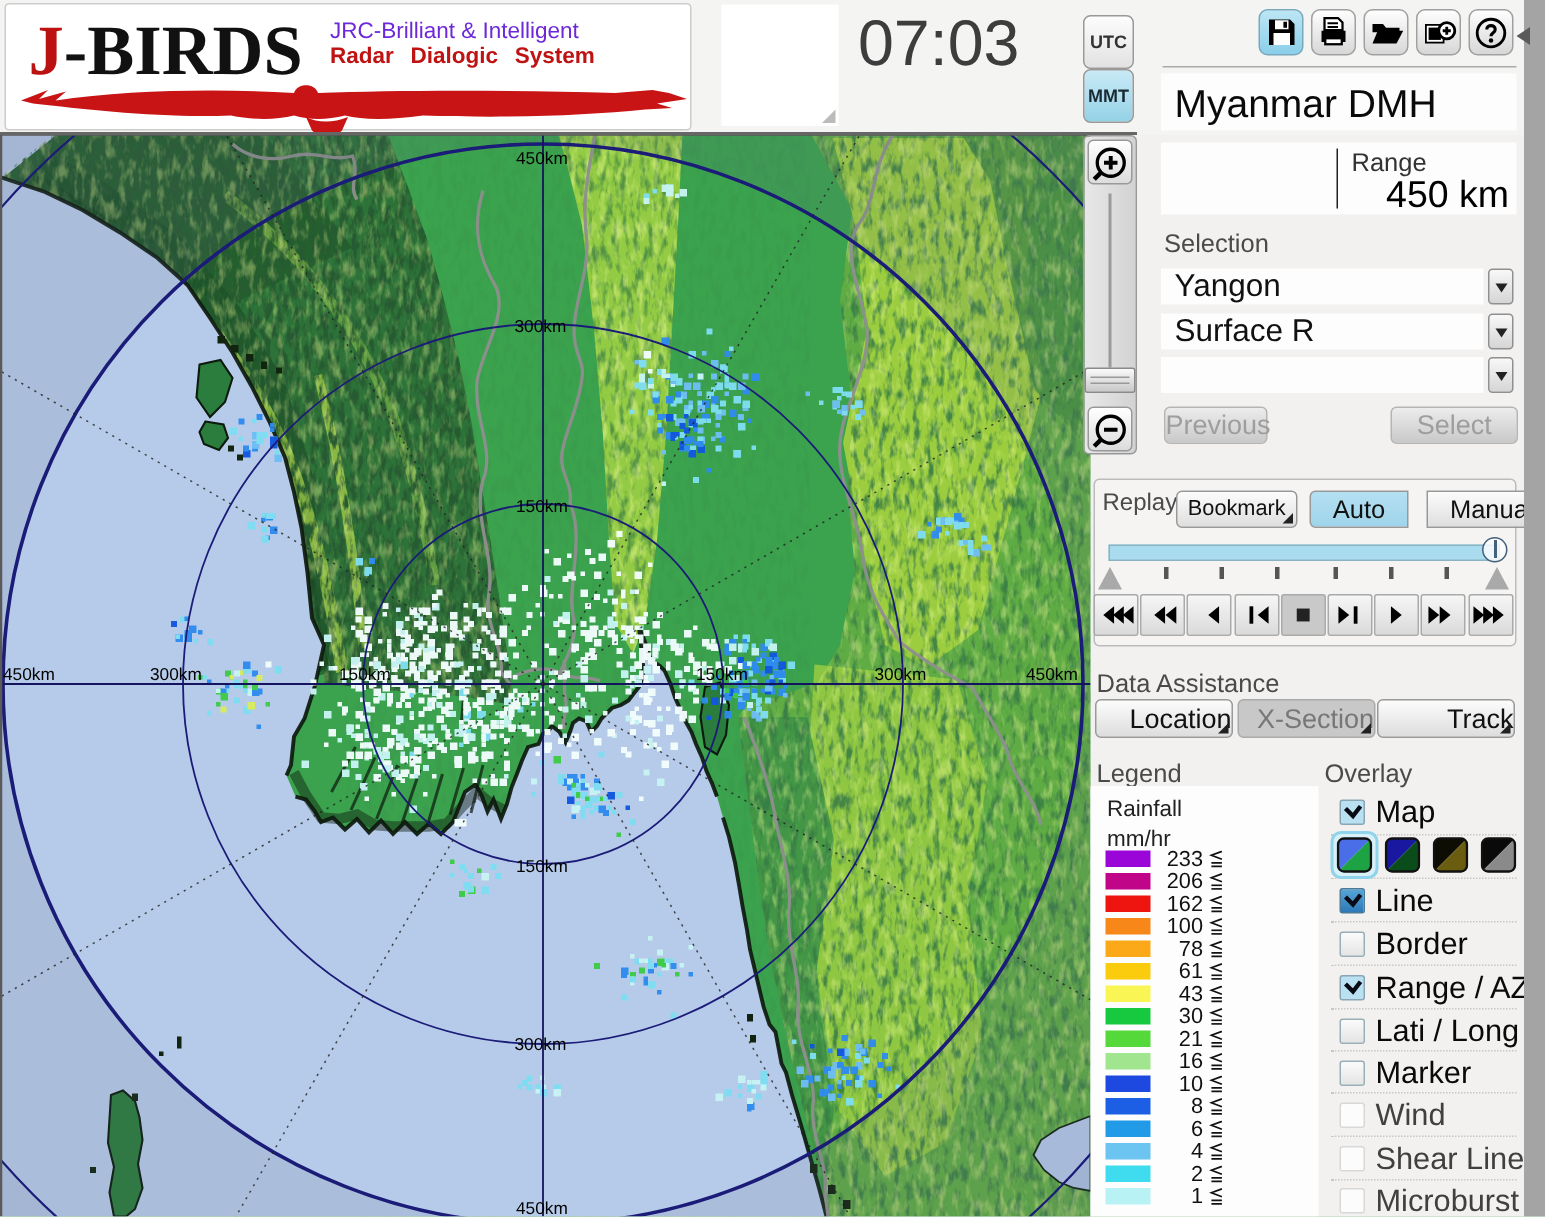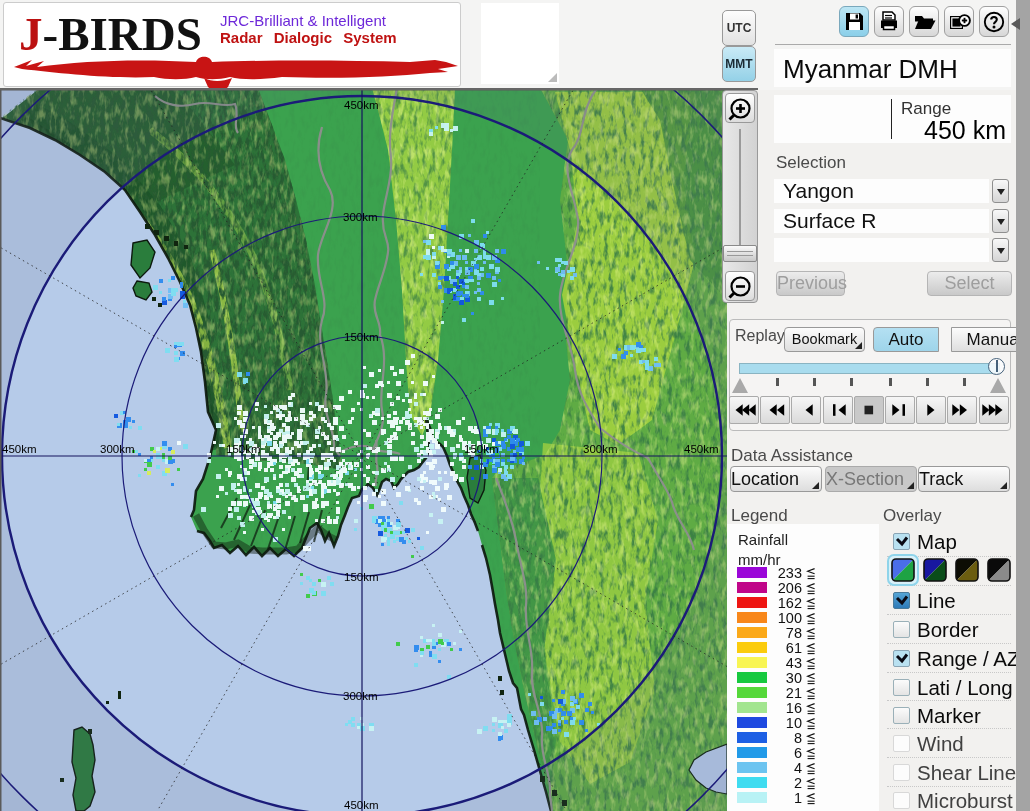--- a/index.html
+++ b/index.html
@@ -72,21 +72,21 @@
 #sliderh{position:absolute;left:258px;top:38px;width:17px;height:17px;border-radius:50%;
  background:rgba(250,252,253,0.85);border:1.5px solid #44607a}
 #sliderh:after{content:"";position:absolute;left:7px;top:1px;width:1.5px;height:12px;background:#44607a}
 .tick{position:absolute;top:58px;width:3px;height:8px;background:#555}
 .striangle{position:absolute;top:58px;width:0;height:0;border-left:8px solid transparent;
  border-right:8px solid transparent;border-bottom:15px solid #a9a9a9}
 .pbtn{position:absolute;top:396px;width:30px;height:28px;border:1px solid #aaa;border-radius:2px;
  background:linear-gradient(#f6f6f6,#dadada);display:flex;align-items:center;justify-content:center}
 .pbtn.press{background:#c9c9c9}
 .dabtn{position:absolute;top:466px;width:92px;height:26px;border:1px solid #999;border-radius:4px;
- background:linear-gradient(#fcfcfc,#dddddd);text-align:left;font-size:18px;color:#111;line-height:24px}
+ background:linear-gradient(#fcfcfc,#dddddd);text-align:right;font-size:18px;color:#111;line-height:24px}
 .dabtn.press{background:#c8c8c8;color:#777;border-color:#aaa}
 
 #legendbox{position:absolute;left:727px;top:524px;width:152px;height:287px;background:#fdfdfd}
 #rainfall{position:absolute;left:738px;top:530px;font-size:15px;color:#222;line-height:20px}
 .lswatch{position:absolute;left:737px;width:30px;height:11px}
 .lval{position:absolute;left:750px;width:52px;text-align:right;font-size:14.5px;color:#111}
 .lleq{position:absolute;left:806px}
 
 .cbx{position:absolute;width:17px;height:17px;border:1px solid #9ab0b8;border-radius:2px;
  background:linear-gradient(#fbfbfb,#e4e4e4)}
@@ -108,20 +108,21 @@
   <div class="rline1">JRC-Brilliant &amp; Intelligent</div>
   <div class="rline2">Radar Dialogic System</div>
   <svg width="452" height="42" viewBox="0 0 452 42" style="position:absolute;left:6px;top:48px">
         <g fill="#c81414">
           <path d="M4,16 L22,9 L16,15 L34,10 L27,16 C75,9 135,8 186,11 C188,4 200,4 202,11 C256,9 330,9 400,11 L425,9 L436,11 L448,15 L428,18 L438,21 L420,22 C380,26 330,28 272,26 C250,29 232,29 220,26 C208,29 196,29 186,26 C174,29 158,29 144,26 C100,28 48,22 12,18 Z"></path>
           <path d="M194,27 L198,36 L204,41 L212,41 L218,36 L222,27 C212,31 202,31 194,27 Z"></path>
         </g>
       </svg>
  </div>
  <div id="thumb"></div>
+ <div id="time">07:03</div>
  <div id="utc" class="tzbtn">UTC</div>
  <div id="mmt" class="tzbtn">MMT</div>
  <div class="icobtn sel" style="left:839px">
       <svg width="21" height="21" viewBox="0 0 21 21">
         <path d="M2,2 h14 l3,3 v14 h-17 z" fill="#000"></path>
         <rect x="6" y="2.5" width="9" height="6" fill="#fff"></rect>
         <rect x="11.6" y="3.5" width="2.4" height="4" fill="#000"></rect>
         <rect x="5" y="11" width="11" height="8" fill="#fff"></rect>
       </svg>
     </div>

